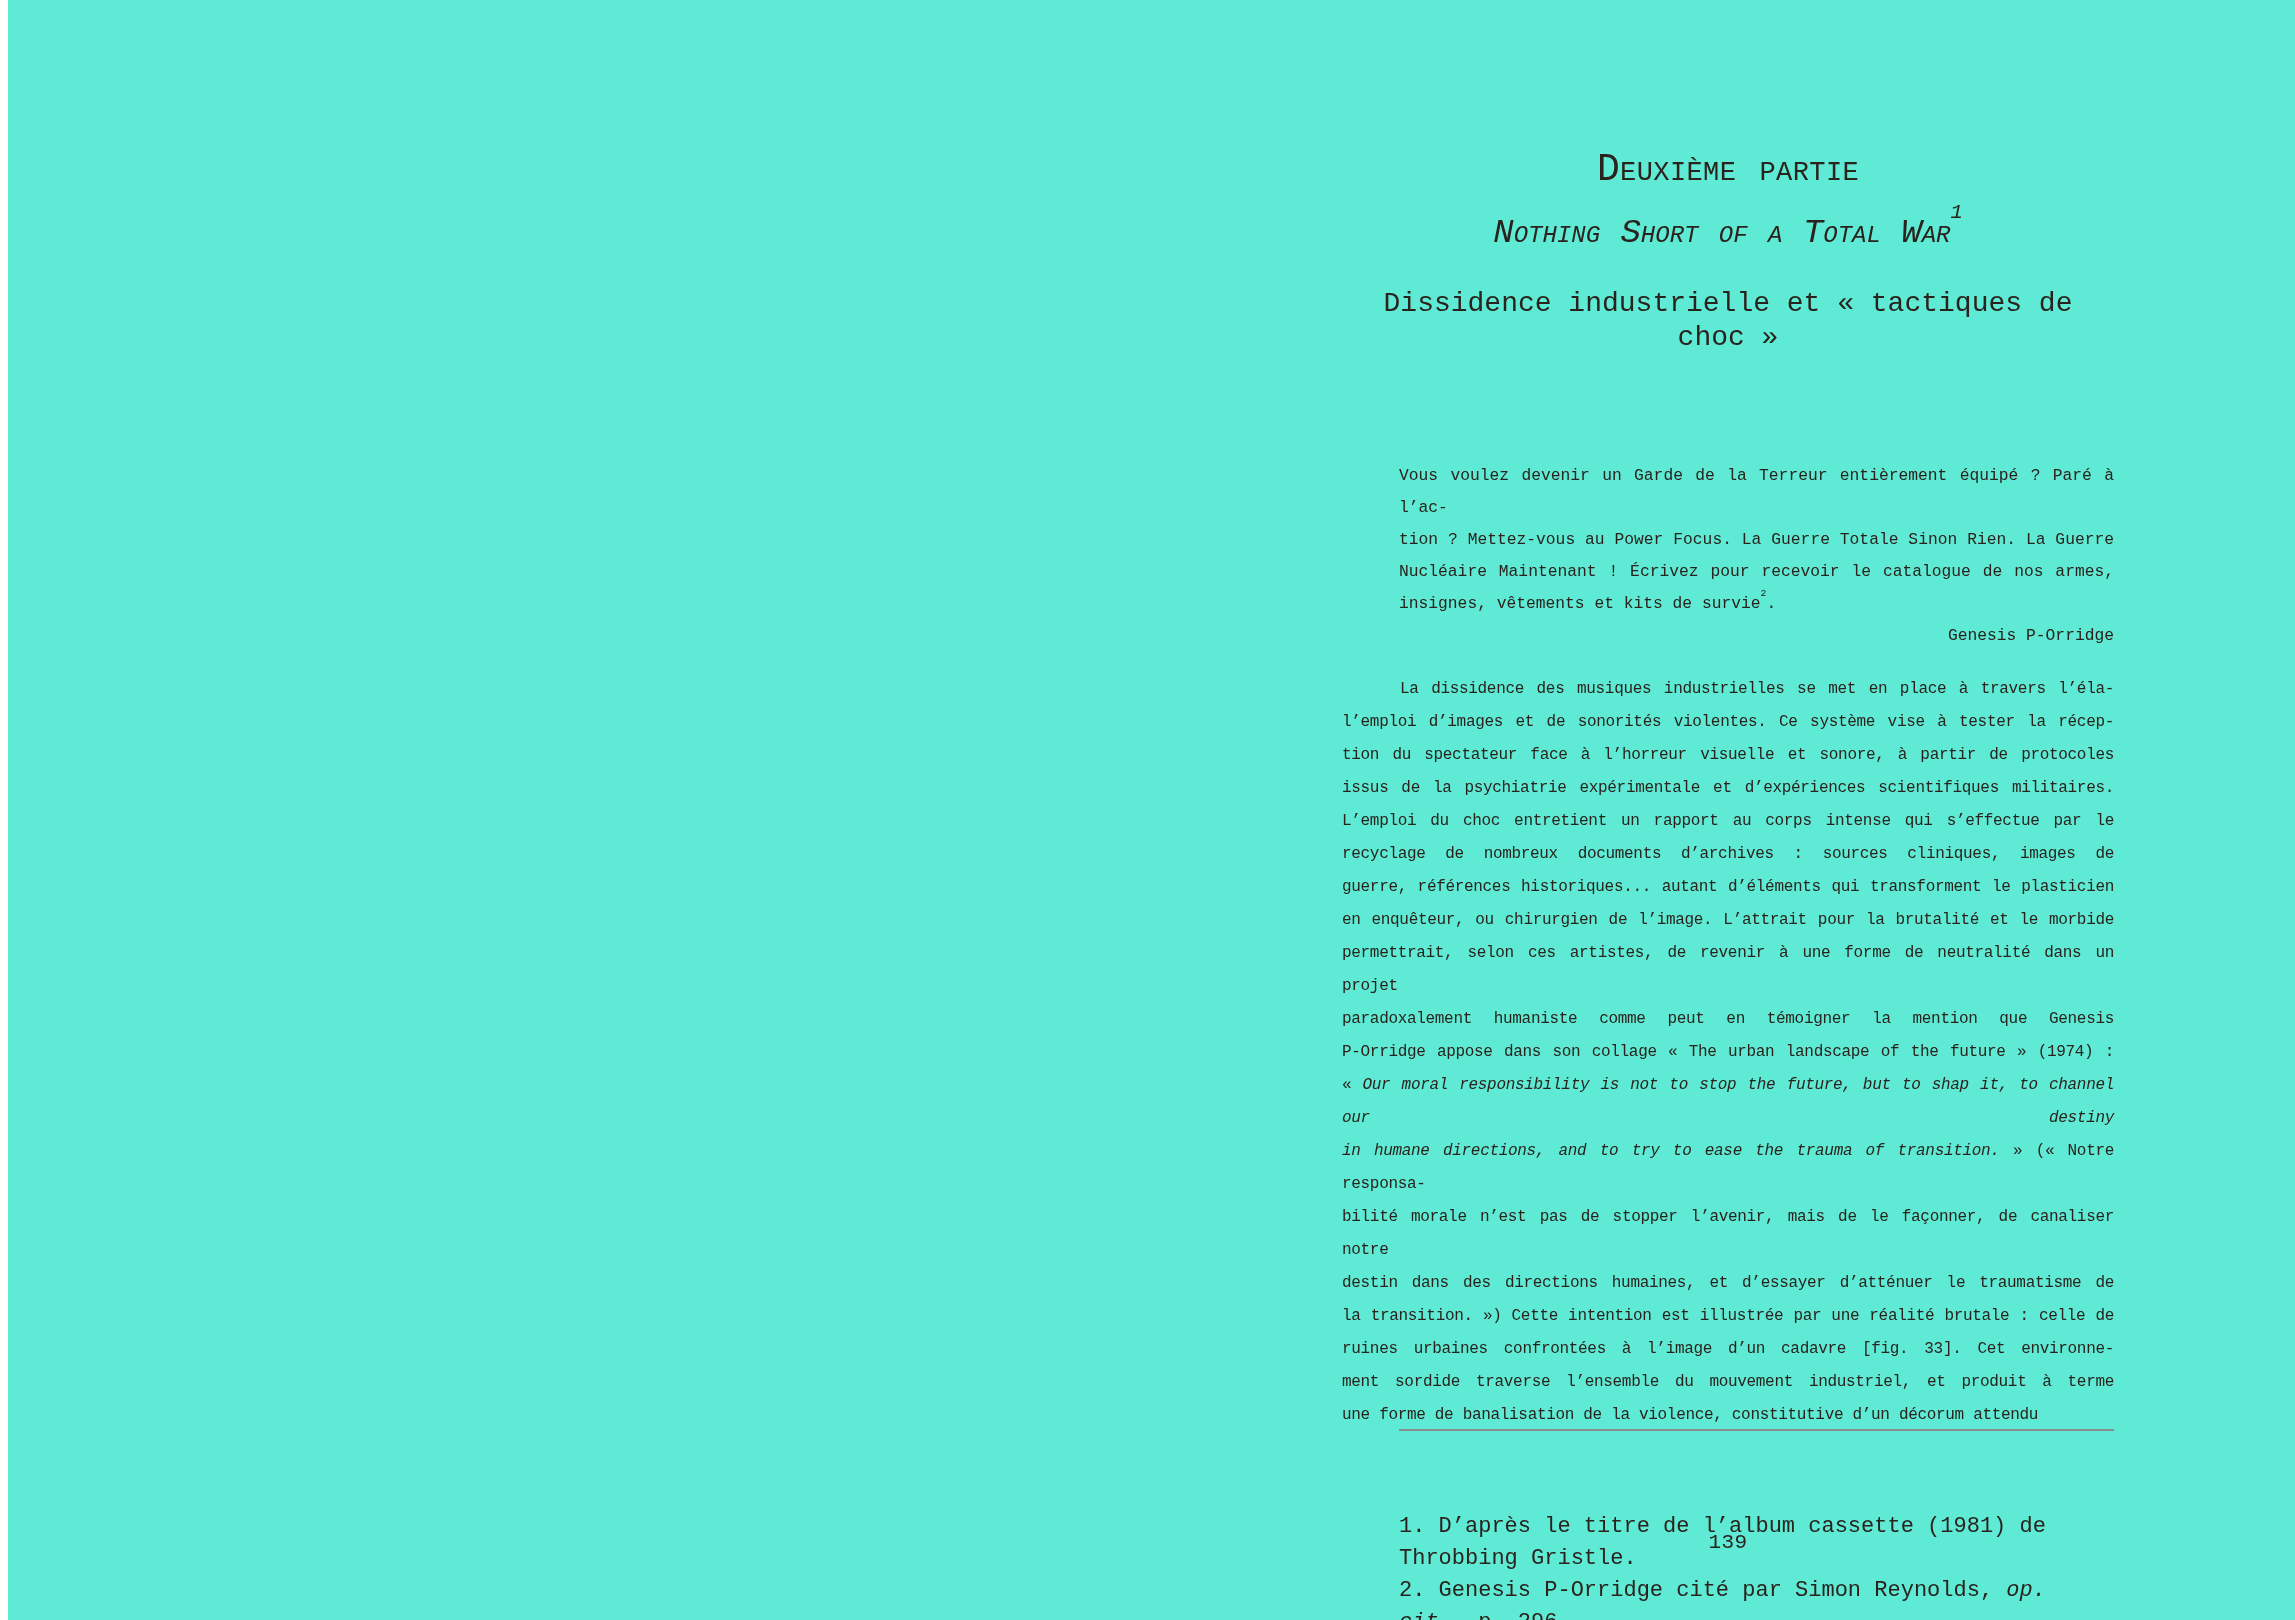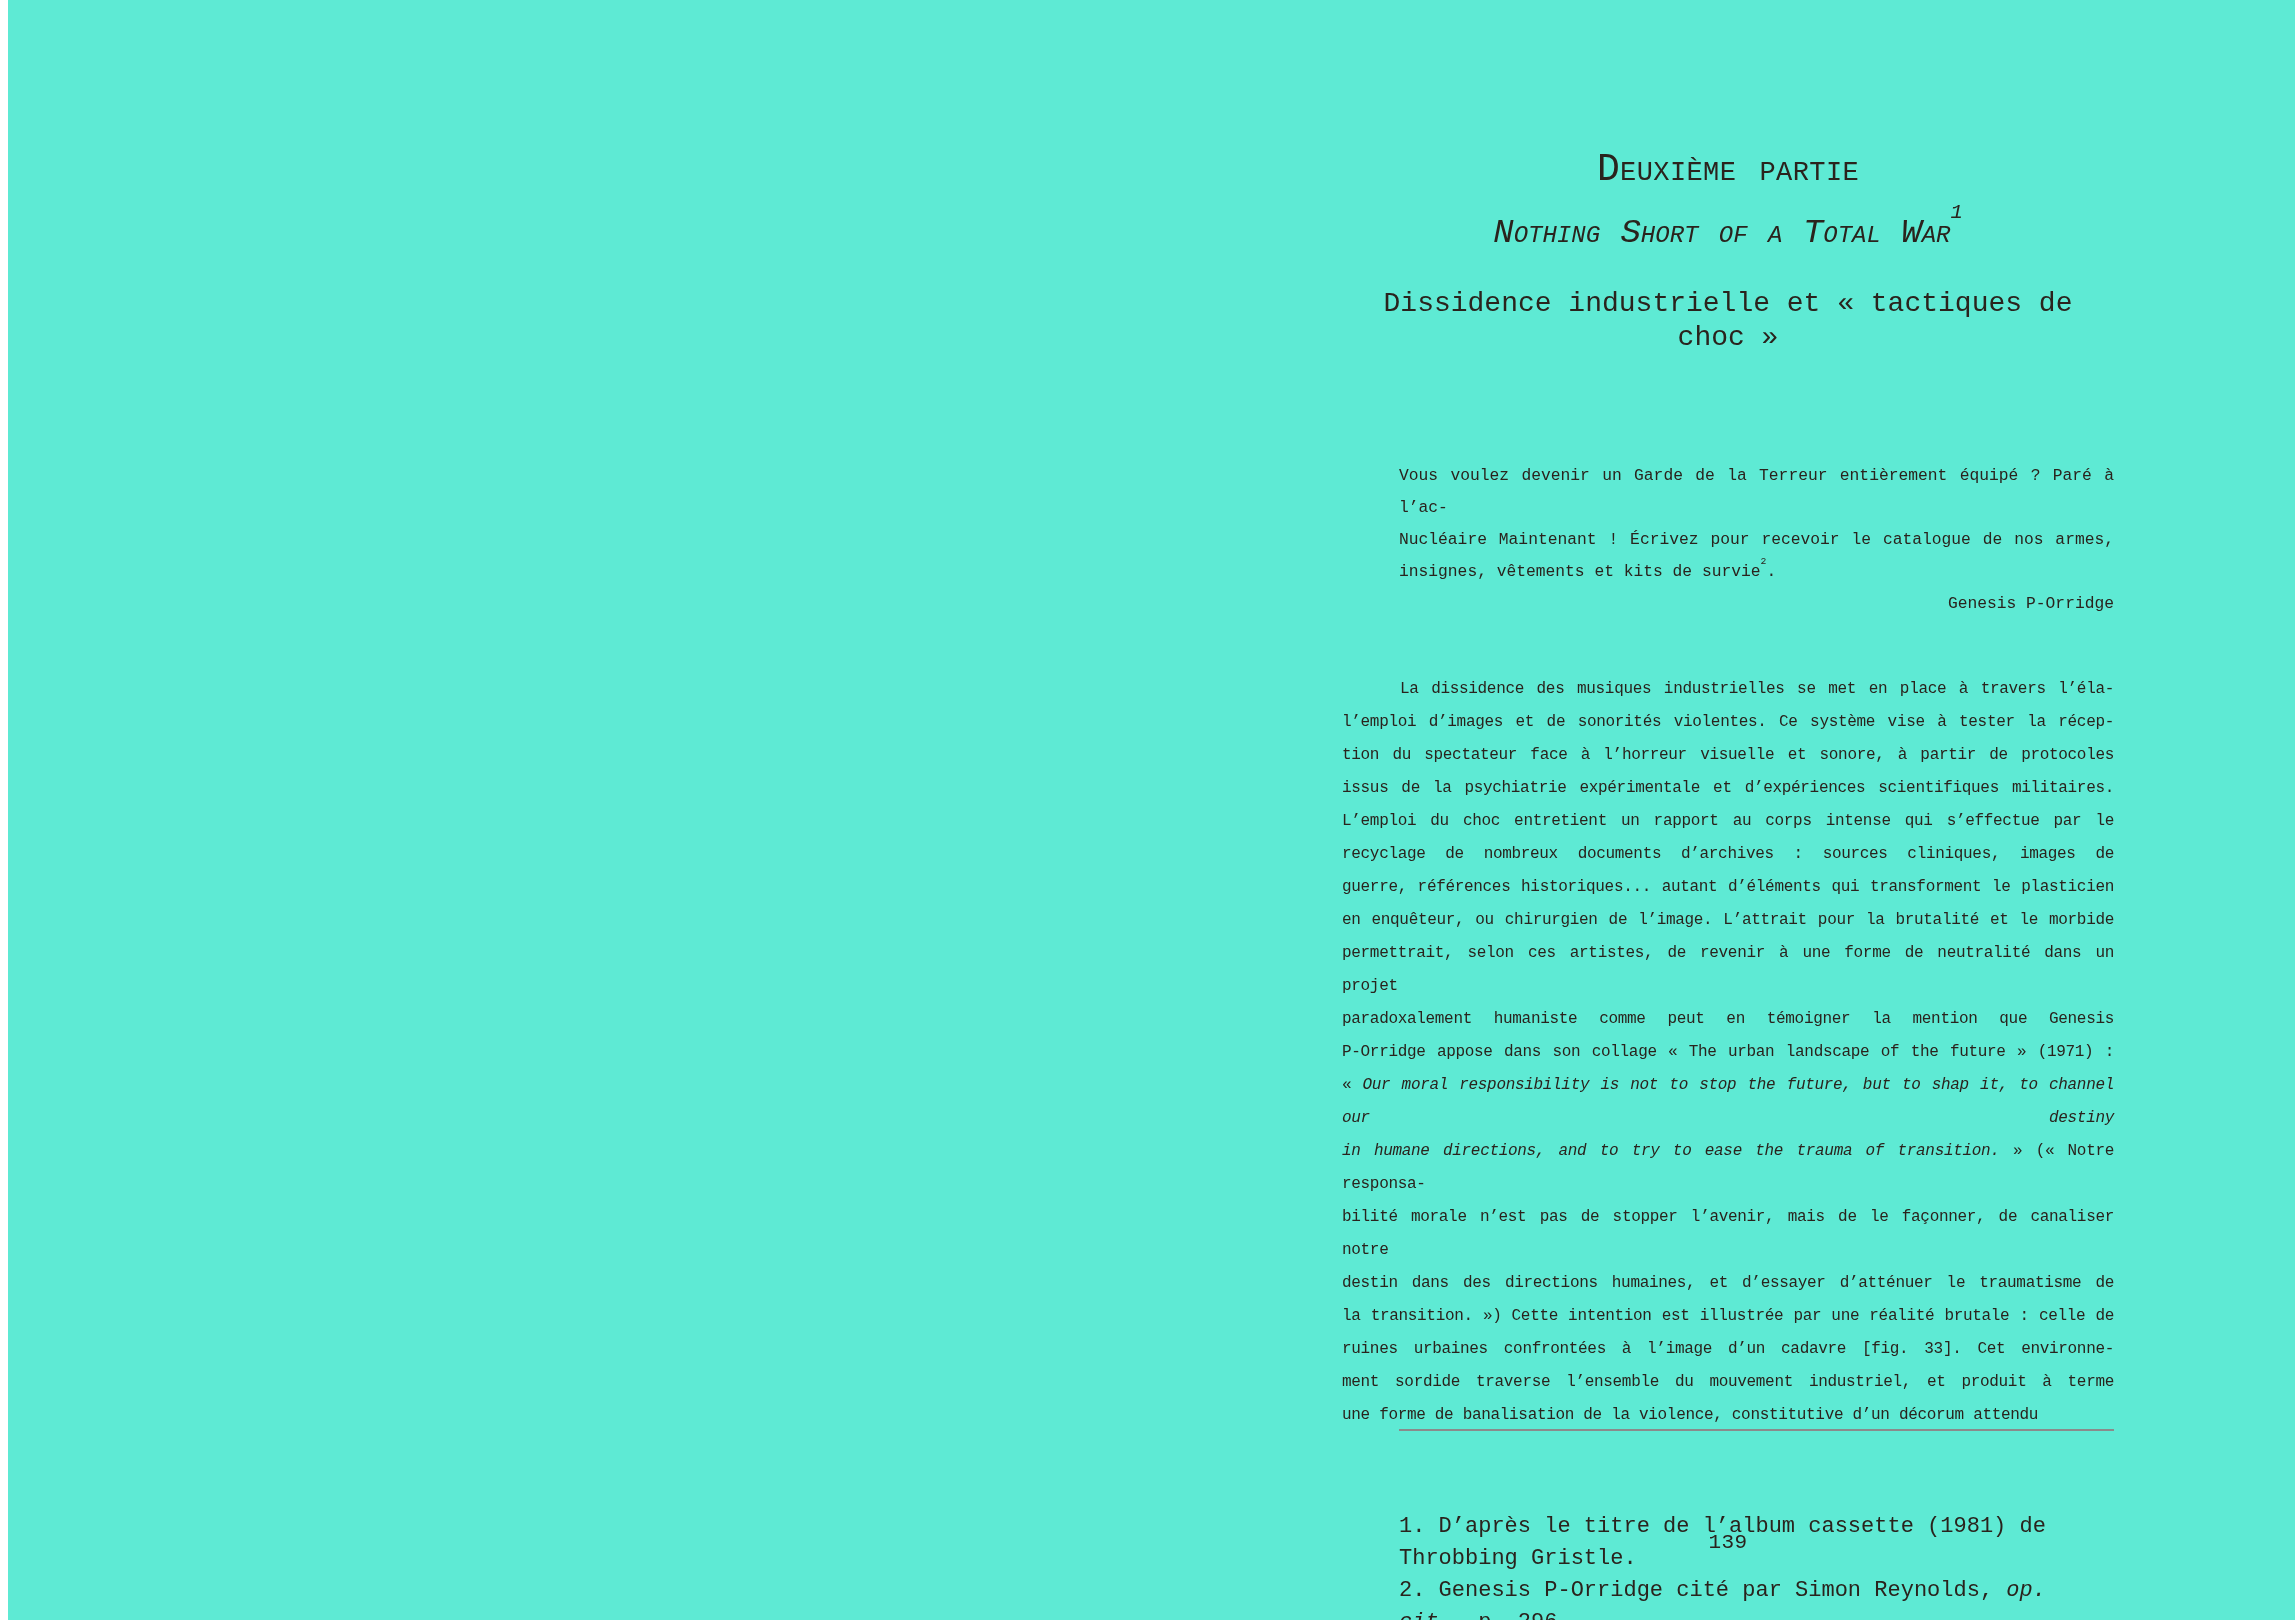--- a/index.html
+++ b/index.html
@@ -38,38 +38,39 @@
 
   <h1 class="heading part-label">Deuxième partie</h1>
 
   <h2 class="heading part-subtitle"><span>Nothing Short of a Total War</span><sup class="sup">1</sup></h2>
 
   <h3 class="heading chapter-title">Dissidence industrielle et « tactiques de choc »</h3>
 
   <blockquote class="epigraph">
     <div class="epigraph-lines">
         <div class="tline"><span>Vous voulez devenir un Garde de la Terreur entièrement équipé ? Paré à l’ac-</span></div>
+        <div class="tline"><span>tion ? Mettez-vous au Power Focus. La Guerre Totale Sinon Rien. La Guerre</span></div>
         <div class="tline"><span>Nucléaire Maintenant ! Écrivez pour recevoir le catalogue de nos armes,</span></div>
         <div class="tline"><span>insignes, vêtements et kits de survie</span><sup class="sup">2</sup><span>.</span></div>
       </div>
     <div class="attribution">Genesis P-Orridge</div>
   </blockquote>
 
   <div class="body-text">
       <div class="tline"><span>La dissidence des musiques industrielles se met en place à travers l’éla-</span></div>
       <div class="tline"><span>l’emploi d’images et de sonorités violentes. Ce système vise à tester la récep-</span></div>
       <div class="tline"><span>tion du spectateur face à l’horreur visuelle et sonore, à partir de protocoles</span></div>
       <div class="tline"><span>issus de la psychiatrie expérimentale et d’expériences scientifiques militaires.</span></div>
       <div class="tline"><span>L’emploi du choc entretient un rapport au corps intense qui s’effectue par le</span></div>
       <div class="tline"><span>recyclage de nombreux documents d’archives : sources cliniques, images de</span></div>
       <div class="tline"><span>guerre, références historiques... autant d’éléments qui transforment le plasticien</span></div>
       <div class="tline"><span>en enquêteur, ou chirurgien de l’image. L’attrait pour la brutalité et le morbide</span></div>
       <div class="tline"><span>permettrait, selon ces artistes, de revenir à une forme de neutralité dans un projet</span></div>
       <div class="tline"><span>paradoxalement humaniste comme peut en témoigner la mention que Genesis</span></div>
-      <div class="tline"><span>P-Orridge appose dans son collage « The urban landscape of the future » (1971) :</span></div>
+      <div class="tline"><span>P-Orridge appose dans son collage « The urban landscape of the future » (1974) :</span></div>
       <div class="tline"><span>« </span><span class="i">Our moral responsibility is not to stop the future, but to shap it, to channel our destiny</span></div>
       <div class="tline"><span class="i">in humane directions, and to try to ease the trauma of transition.</span><span> » (« Notre responsa-</span></div>
       <div class="tline"><span>bilité morale n’est pas de stopper l’avenir, mais de le façonner, de canaliser notre</span></div>
       <div class="tline"><span>destin dans des directions humaines, et d’essayer d’atténuer le traumatisme de</span></div>
       <div class="tline"><span>la transition. ») Cette intention est illustrée par une réalité brutale : celle de</span></div>
       <div class="tline"><span>ruines urbaines confrontées à l’image d’un cadavre [fig. 33]. Cet environne-</span></div>
       <div class="tline"><span>ment sordide traverse l’ensemble du mouvement industriel, et produit à terme</span></div>
       <div class="tline"><span>une forme de banalisation de la violence, constitutive d’un décorum attendu</span></div>
     </div>
 

